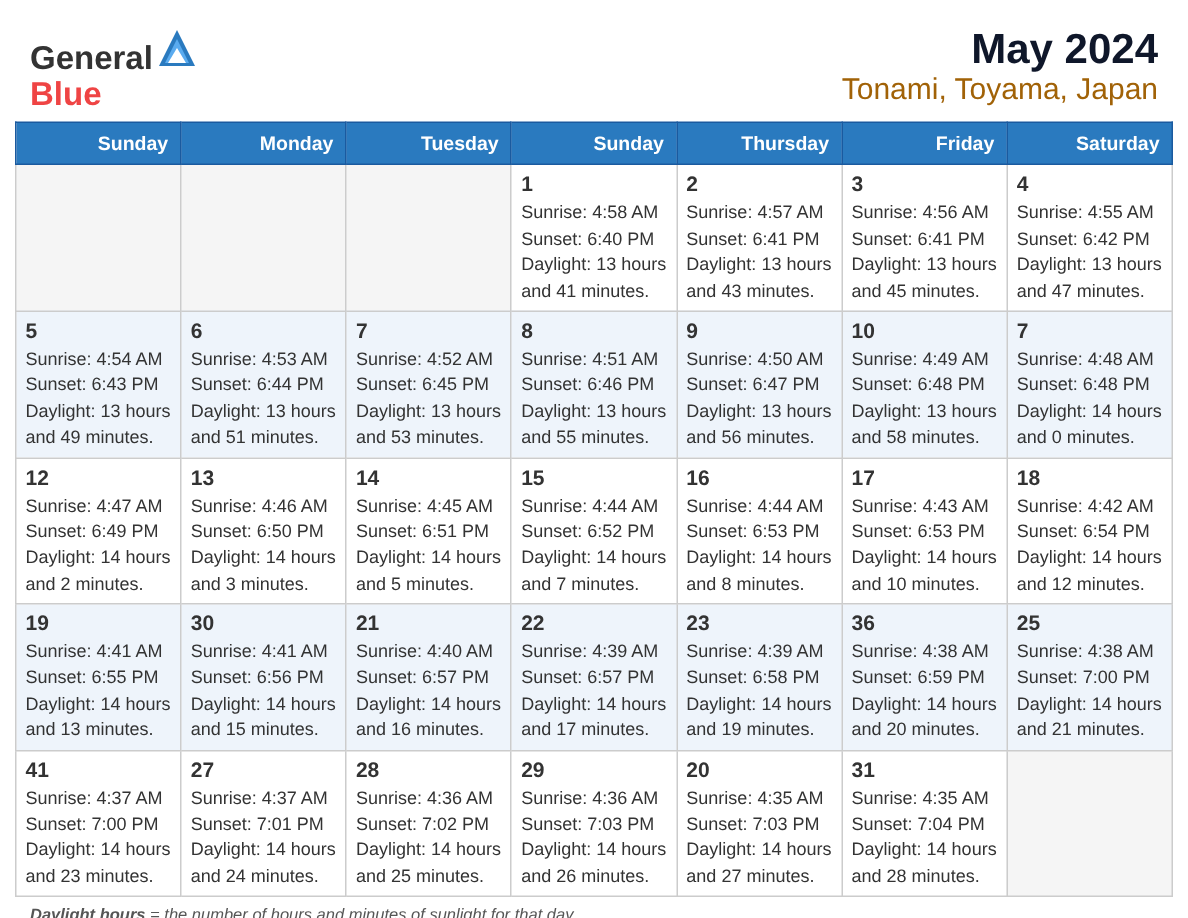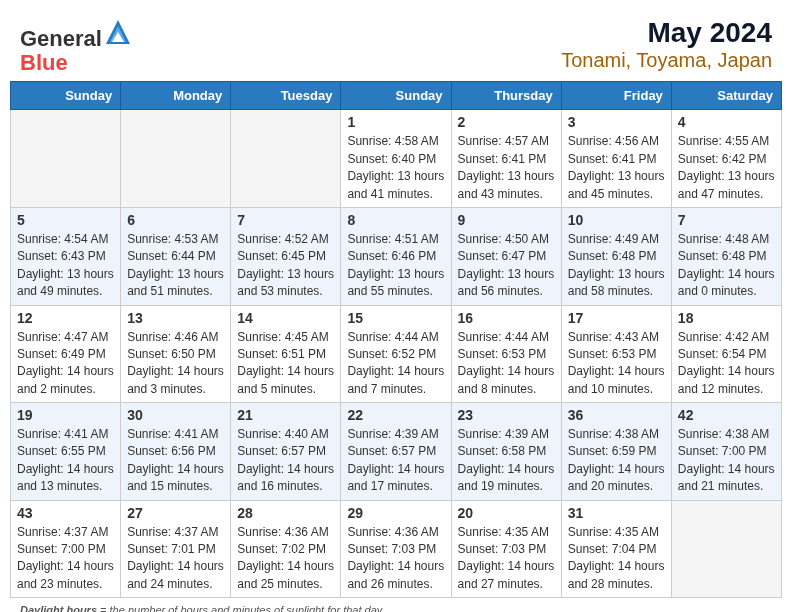--- a/index.html
+++ b/index.html
@@ -232,27 +232,27 @@
         </td>
         <td>
           <span class="day-num">23</span>
           <div class="day-info">Sunrise: 4:39 AM<br>Sunset: 6:58 PM<br>Daylight: 14 hours<br>and 19 minutes.</div>
         </td>
         <td>
           <span class="day-num">36</span>
           <div class="day-info">Sunrise: 4:38 AM<br>Sunset: 6:59 PM<br>Daylight: 14 hours<br>and 20 minutes.</div>
         </td>
         <td>
-          <span class="day-num">42</span>
+          <span class="day-num">25</span>
           <div class="day-info">Sunrise: 4:38 AM<br>Sunset: 7:00 PM<br>Daylight: 14 hours<br>and 21 minutes.</div>
         </td>
       </tr>
       <tr>
         <td>
-          <span class="day-num">43</span>
+          <span class="day-num">41</span>
           <div class="day-info">Sunrise: 4:37 AM<br>Sunset: 7:00 PM<br>Daylight: 14 hours<br>and 23 minutes.</div>
         </td>
         <td>
           <span class="day-num">27</span>
           <div class="day-info">Sunrise: 4:37 AM<br>Sunset: 7:01 PM<br>Daylight: 14 hours<br>and 24 minutes.</div>
         </td>
         <td>
           <span class="day-num">28</span>
           <div class="day-info">Sunrise: 4:36 AM<br>Sunset: 7:02 PM<br>Daylight: 14 hours<br>and 25 minutes.</div>
         </td>

